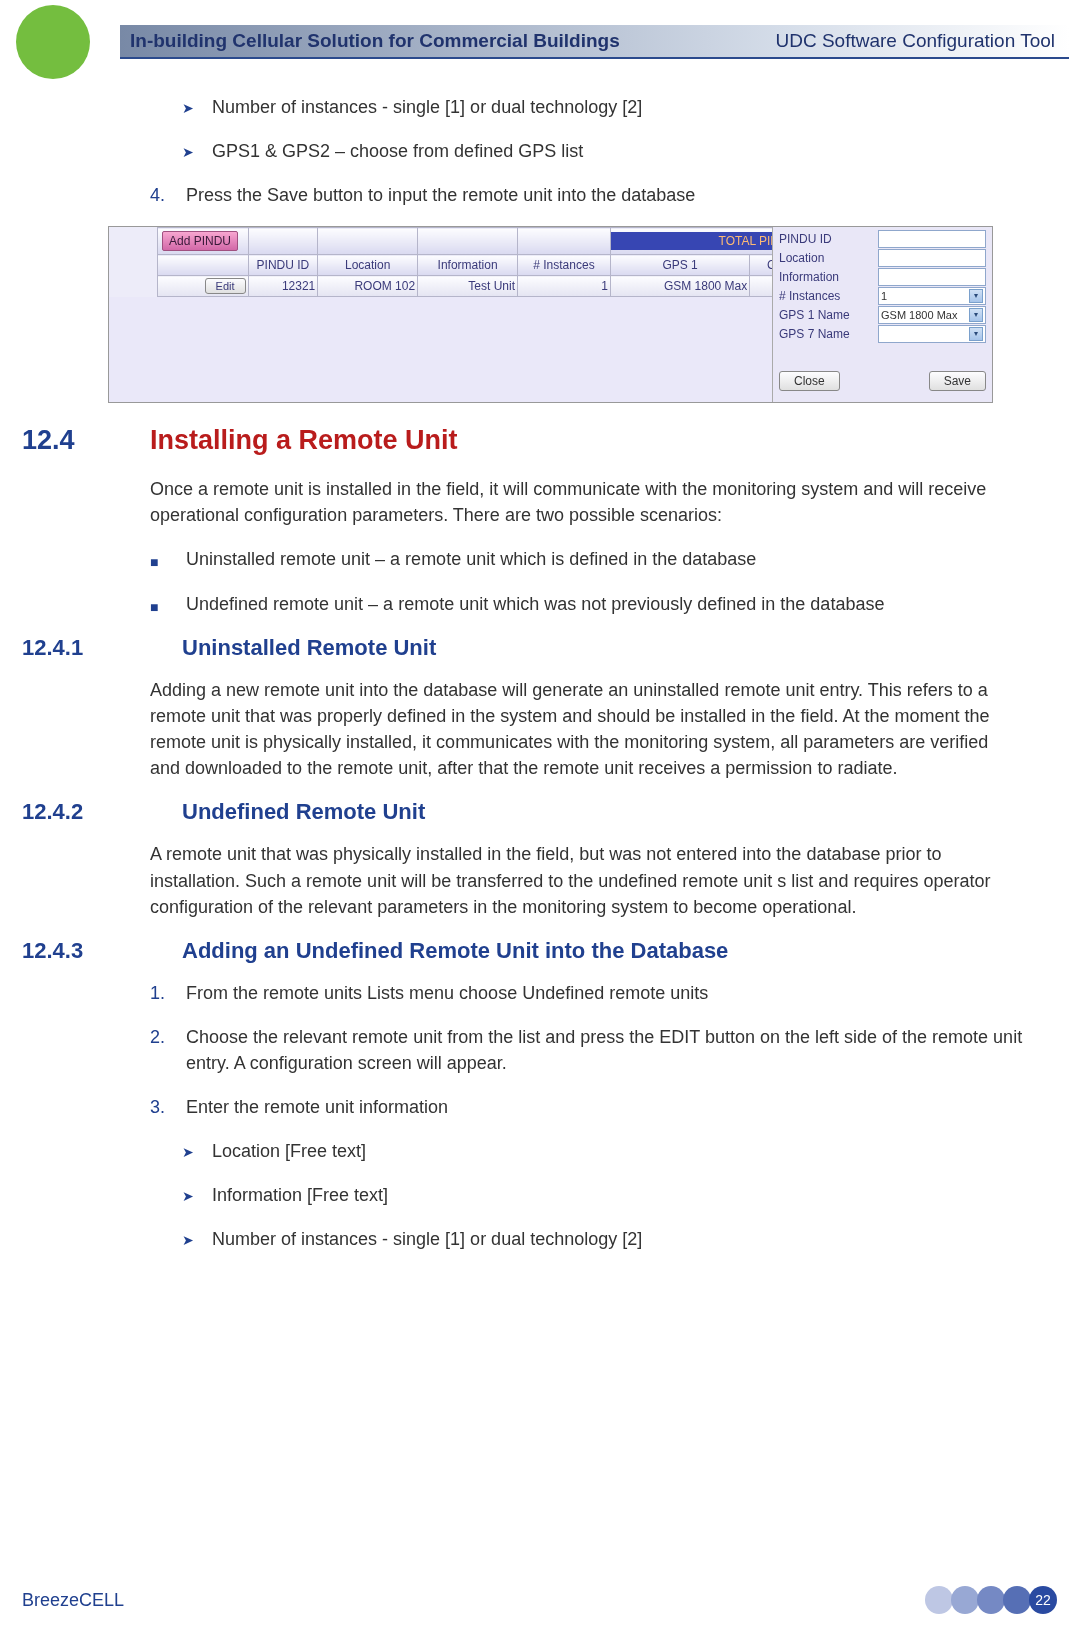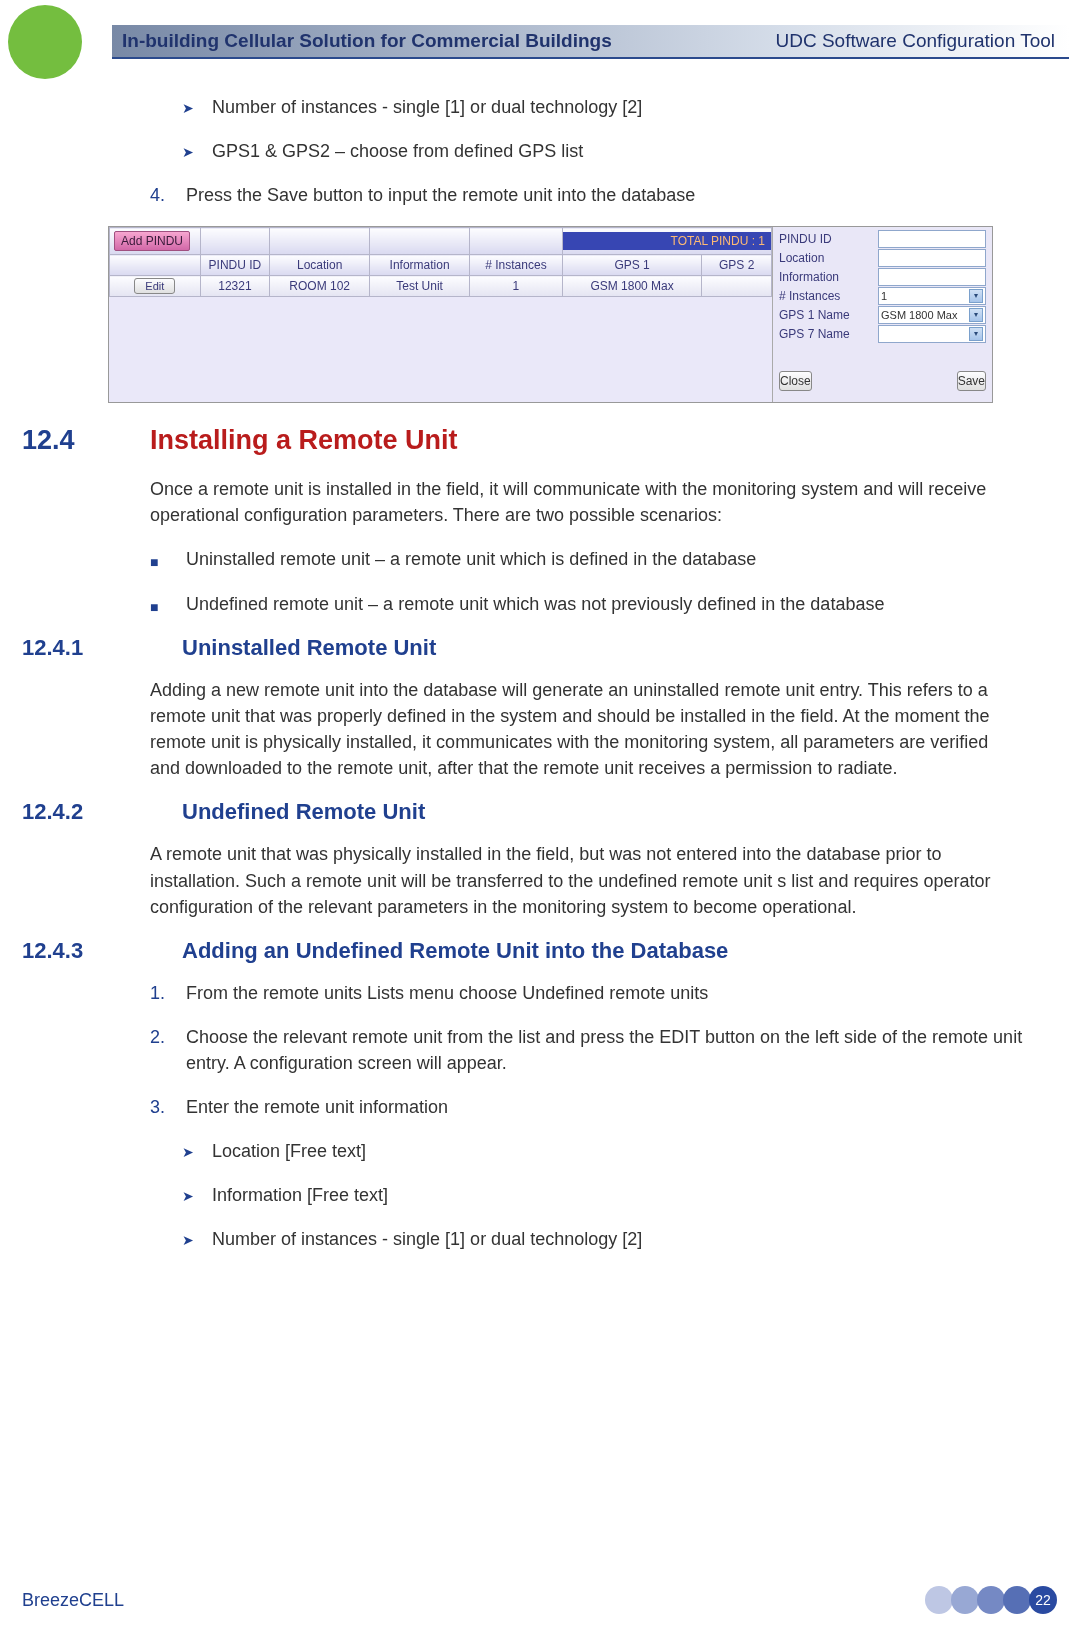--- a/index.html
+++ b/index.html
@@ -14,20 +14,21 @@
   .page {
     padding: 0;
     height: 100%;
     position: relative;
   }
   
   .header {
     display: flex;
     align-items: center;
     height: 84px;
+    padding-left: 8px;
     background: #fff;
     position: relative;
   }
   .green-circle {
     width: 74px; height: 74px;
     background: #74be3f;
     border-radius: 50%;
     margin-right: 30px;
     margin-left: 8px;
   }
@@ -167,26 +168,26 @@
     display: inline-block;
   }
   .ss-total {
     background: #3746b3;
     color: #fdba74;
     padding: 2px 6px;
     display: inline-block;
     text-align: right;
     width: 100%;
   }
-  .ss-table { width: 100%; border-collapse: collapse; }
+  .ss-table { width: 100%; border-collapse: collapse; margin-left: 48px; }
   .ss-data-row td {
     background: linear-gradient(#fdfdff, #e4e4f2);
     border: 1px solid #b5b5ca;
     padding: 3px 2px;
-    text-align: center;
+    text-align: right;
     font-size: 12px;
     color: #3a3a7a;
   }
   .ss-edit-btn {
     background: linear-gradient(#fdfdff, #e0e0e0);
     border: 1px solid #888;
     border-radius: 3px;
     padding: 1px 10px;
     font-size: 11px;
   }
@@ -216,21 +217,21 @@
     color: #2a4a7a;
   }
   .ss-bottom-buttons {
     display: flex; justify-content: space-between;
     margin-top: 28px;
   }
   .ss-btn {
     background: linear-gradient(#fdfdff, #e0e0e0);
     border: 1px solid #888;
     border-radius: 3px;
-    padding: 2px 0;
+    padding: 2px 14px;
     font-size: 12px;
   }
   
   .footer {
     position: absolute;
     bottom: 26px;
     left: 0; right: 0;
     padding: 0 12px 0 22px;
     display: flex;
     align-items: center;

